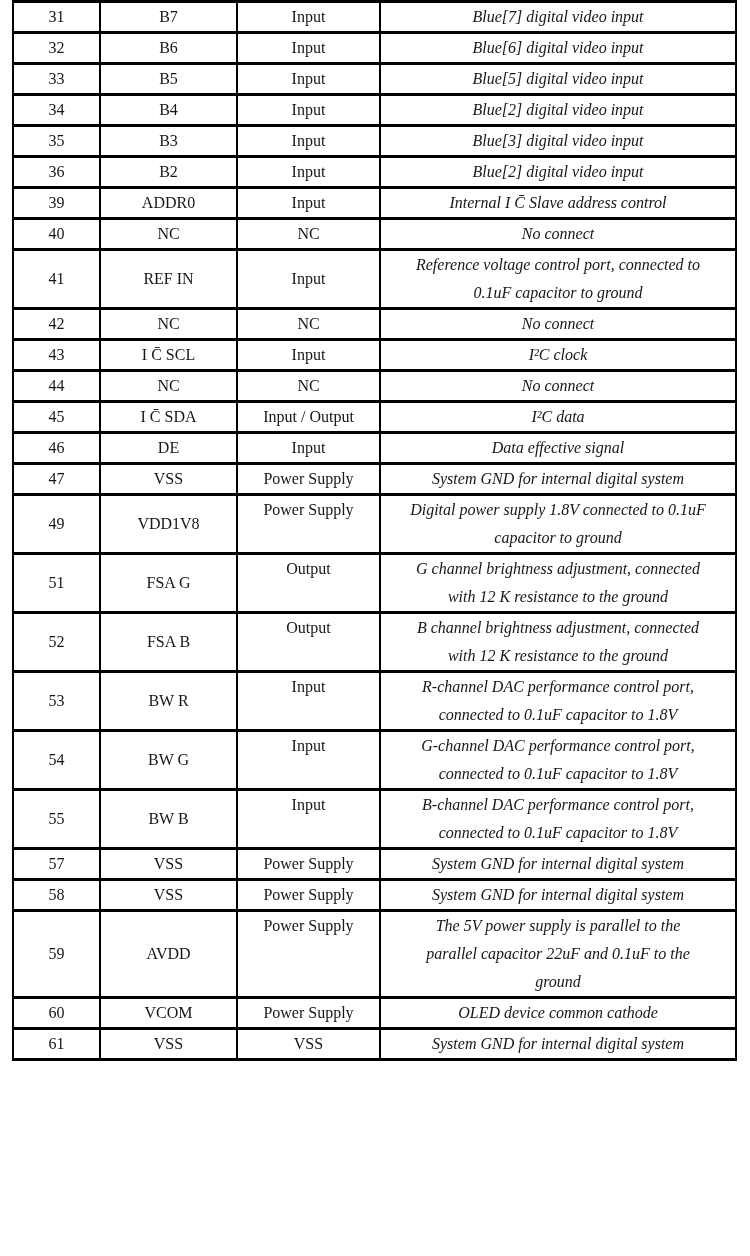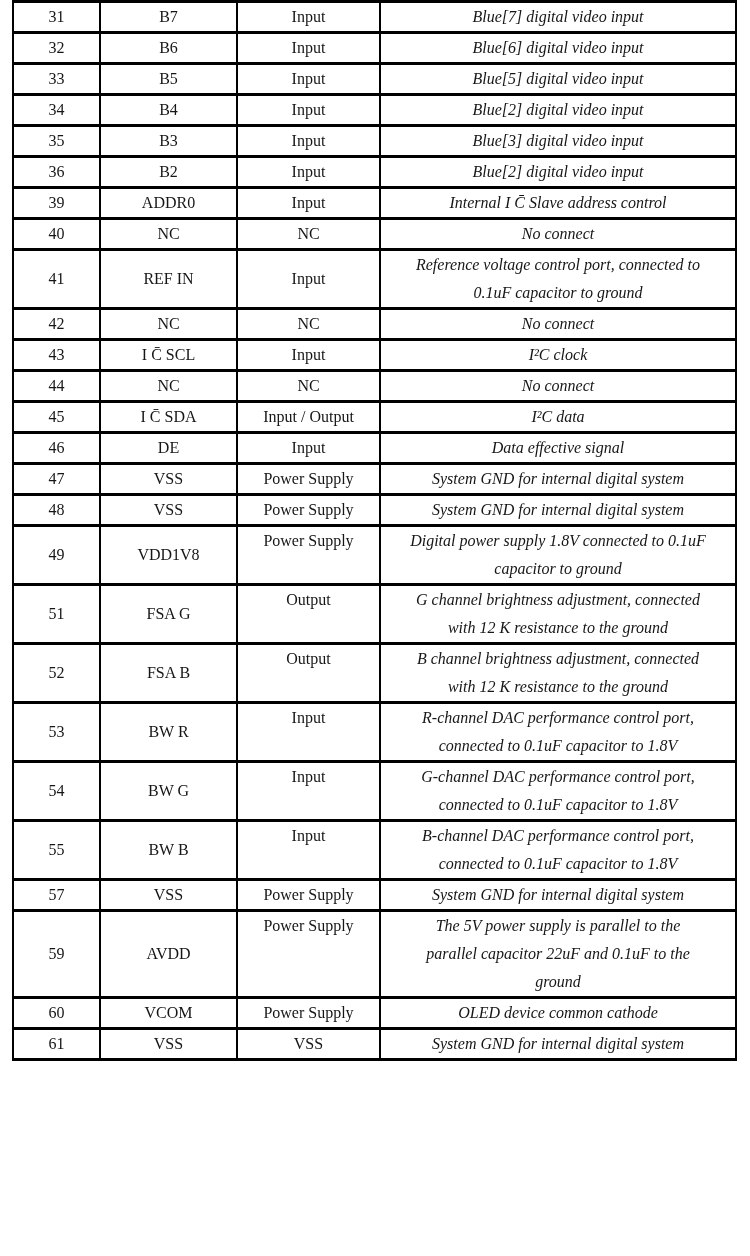--- a/index.html
+++ b/index.html
@@ -139,26 +139,20 @@
           <td class="col-type">Input</td>
           <td class="col-description">Data effective signal</td>
         </tr>
         <tr>
           <td class="col-pin">47</td>
           <td class="col-name">VSS</td>
           <td class="col-type">Power Supply</td>
           <td class="col-description">System GND for internal digital system</td>
         </tr>
         <tr>
-          <td class="col-pin">48</td>
-          <td class="col-name">VSS</td>
-          <td class="col-type">Power Supply</td>
-          <td class="col-description">System GND for internal digital system</td>
-        </tr>
-        <tr>
           <td class="col-pin">49</td>
           <td class="col-name">VDD1V8</td>
           <td class="col-type valign-top">Power Supply</td>
           <td class="col-description">Digital power supply 1.8V connected to 0.1uF
 capacitor to ground</td>
         </tr>
         <tr>
           <td class="col-pin">51</td>
           <td class="col-name">FSA G</td>
           <td class="col-type valign-top">Output</td>
@@ -188,20 +182,26 @@
         </tr>
         <tr>
           <td class="col-pin">55</td>
           <td class="col-name">BW B</td>
           <td class="col-type valign-top">Input</td>
           <td class="col-description">B-channel DAC performance control port,
 connected to 0.1uF capacitor to 1.8V</td>
         </tr>
         <tr>
           <td class="col-pin">57</td>
+          <td class="col-name">VSS</td>
+          <td class="col-type">Power Supply</td>
+          <td class="col-description">System GND for internal digital system</td>
+        </tr>
+        <tr>
+          <td class="col-pin">58</td>
           <td class="col-name">VSS</td>
           <td class="col-type">Power Supply</td>
           <td class="col-description">System GND for internal digital system</td>
         </tr>
         <tr>
           <td class="col-pin">59</td>
           <td class="col-name">AVDD</td>
           <td class="col-type valign-top">Power Supply</td>
           <td class="col-description">The 5V power supply is parallel to the
 parallel capacitor 22uF and 0.1uF to the

